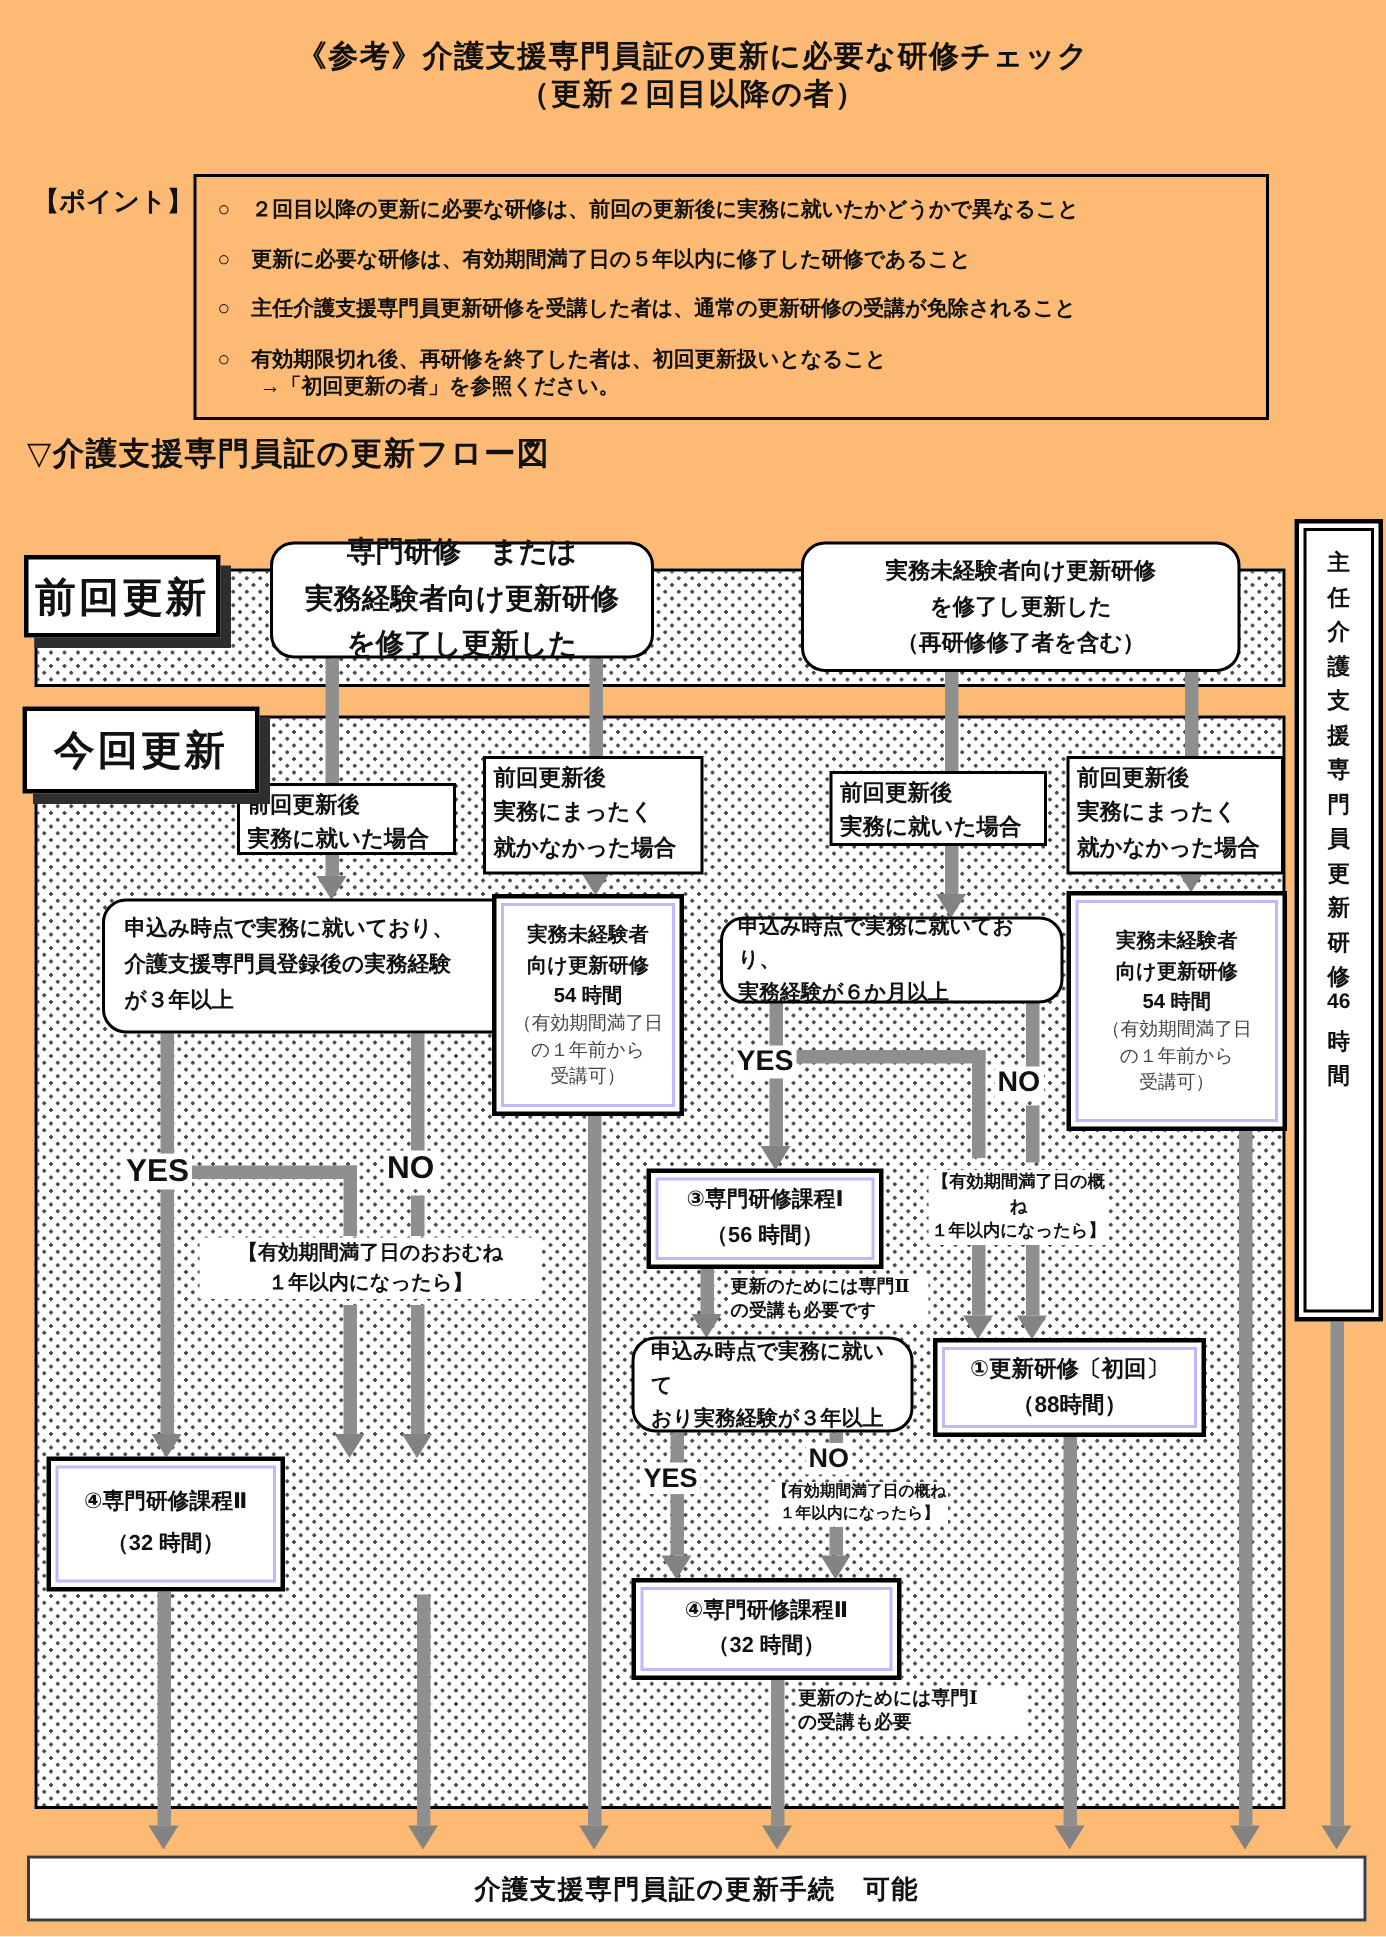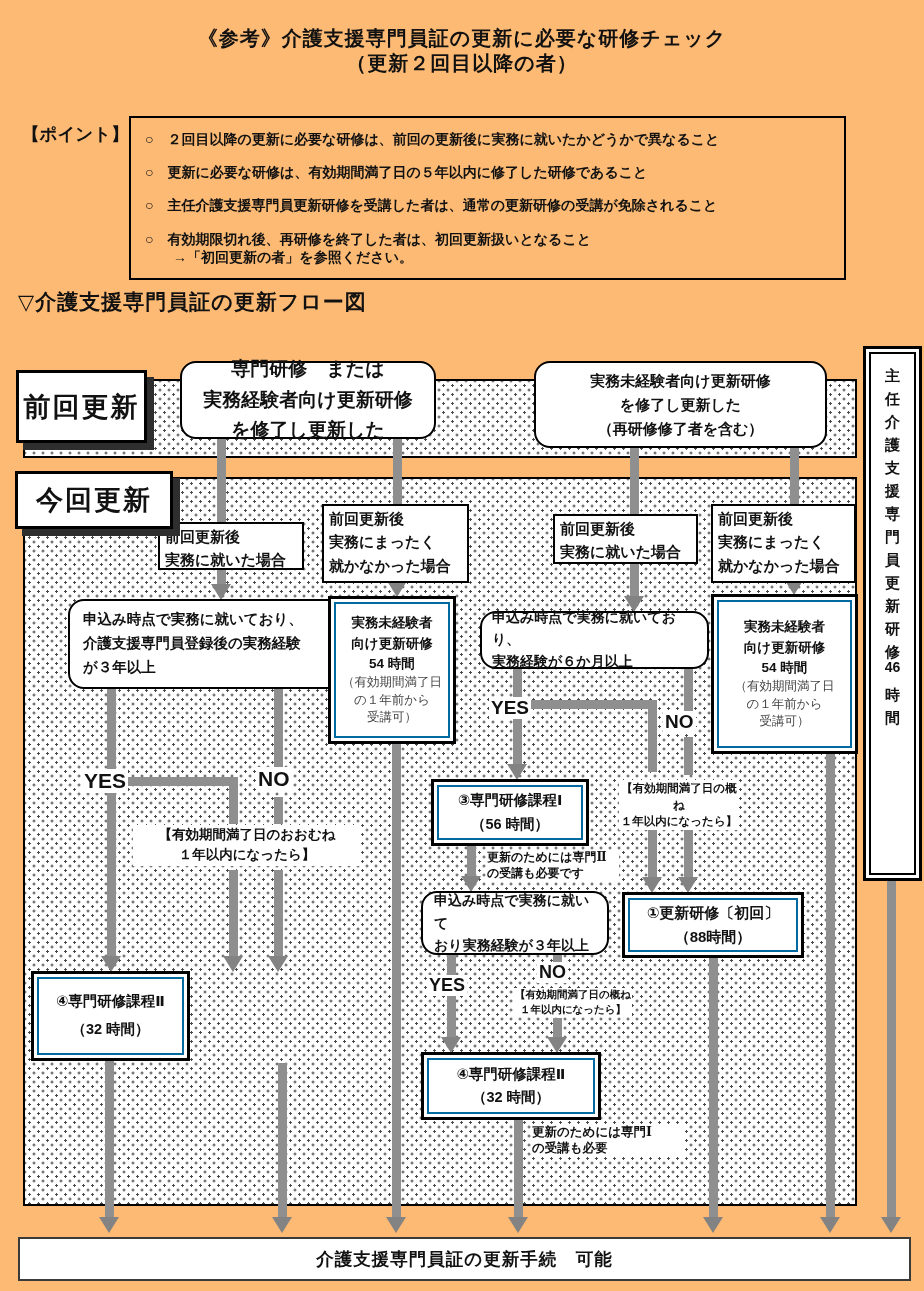--- a/index.html
+++ b/index.html
@@ -31,21 +31,21 @@
   .hl{position:absolute;height:9px;background:#8f8f8f;z-index:2;}
   .ah{position:absolute;width:0;height:0;border-left:10px solid transparent;
       border-right:10px solid transparent;border-top:16px solid #838383;z-index:2;}
 
   
   .rbox{position:absolute;z-index:3;background:#fff;border:2.5px solid #000;border-radius:16px;
     box-sizing:border-box;display:flex;flex-direction:column;justify-content:center;
     padding:6px 12px;font-weight:bold;}
   .rbox.center{align-items:center;text-align:center;}
   .dbox{position:absolute;z-index:3;background:#fff;border:3px solid #000;padding:3px;box-sizing:border-box;}
-  .dbox-in{border:2px solid #0369a1;width:100%;height:100%;box-sizing:border-box;
+  .dbox-in{border:2px solid #c4b5fd;width:100%;height:100%;box-sizing:border-box;
     display:flex;flex-direction:column;align-items:center;justify-content:center;text-align:center;}
   .dbox-main{font-size:13.5px;font-weight:bold;line-height:1.5;}
   .dbox-sub{font-size:12.5px;font-weight:normal;color:#454545;line-height:1.4;
     font-family:"Liberation Serif","DejaVu Serif",serif;}
   .cond{position:absolute;z-index:4;background:#fff;border:2px solid #000;box-sizing:border-box;
     font-size:15px;font-weight:bold;line-height:1.55;padding:1px 5px;}
 
   .yesno{position:absolute;z-index:4;background:#fff;font-weight:bold;padding:0 2px;}
   .note{position:absolute;z-index:4;background:#fff;font-weight:bold;text-align:center;}
   .note.serifnote{font-family:"Liberation Serif","DejaVu Serif",serif;}
@@ -83,21 +83,21 @@
     <div class="point-item pre">○　主任介護支援専門員更新研修を受講した者は、通常の更新研修の受講が免除されること</div>
     <div class="point-item pre">○　有効期限切れ後、再研修を終了した者は、初回更新扱いとなること
 　　→「初回更新の者」を参照ください。</div>
   </div>
 
   <div class="flow-title">▽介護支援専門員証の更新フロー図</div>
 
   <div class="band" style="left:23px;top:379px;width:834px;height:79px;"></div>
   <div class="band" style="left:23px;top:477px;width:834px;height:729px;"></div>
 
-  <div class="bandlabel" style="left:16px;top:370px;width:131px;height:73px;">
+  <div class="bandlabel" style="left:16px;top:370px;width:131px;height:55px;">
     <span>前回更新</span>
   </div>
   <div class="bandlabel" style="left:15px;top:471px;width:158px;height:58px;">
     <span>今回更新</span>
   </div>
 
   <div class="vl" style="left:217px;top:439px;height:145px;"></div>
   <div class="ah" style="left:211px;top:584px;"></div>
   <div class="vl" style="left:393px;top:439px;height:142px;"></div>
   <div class="ah" style="left:387px;top:581px;"></div>

